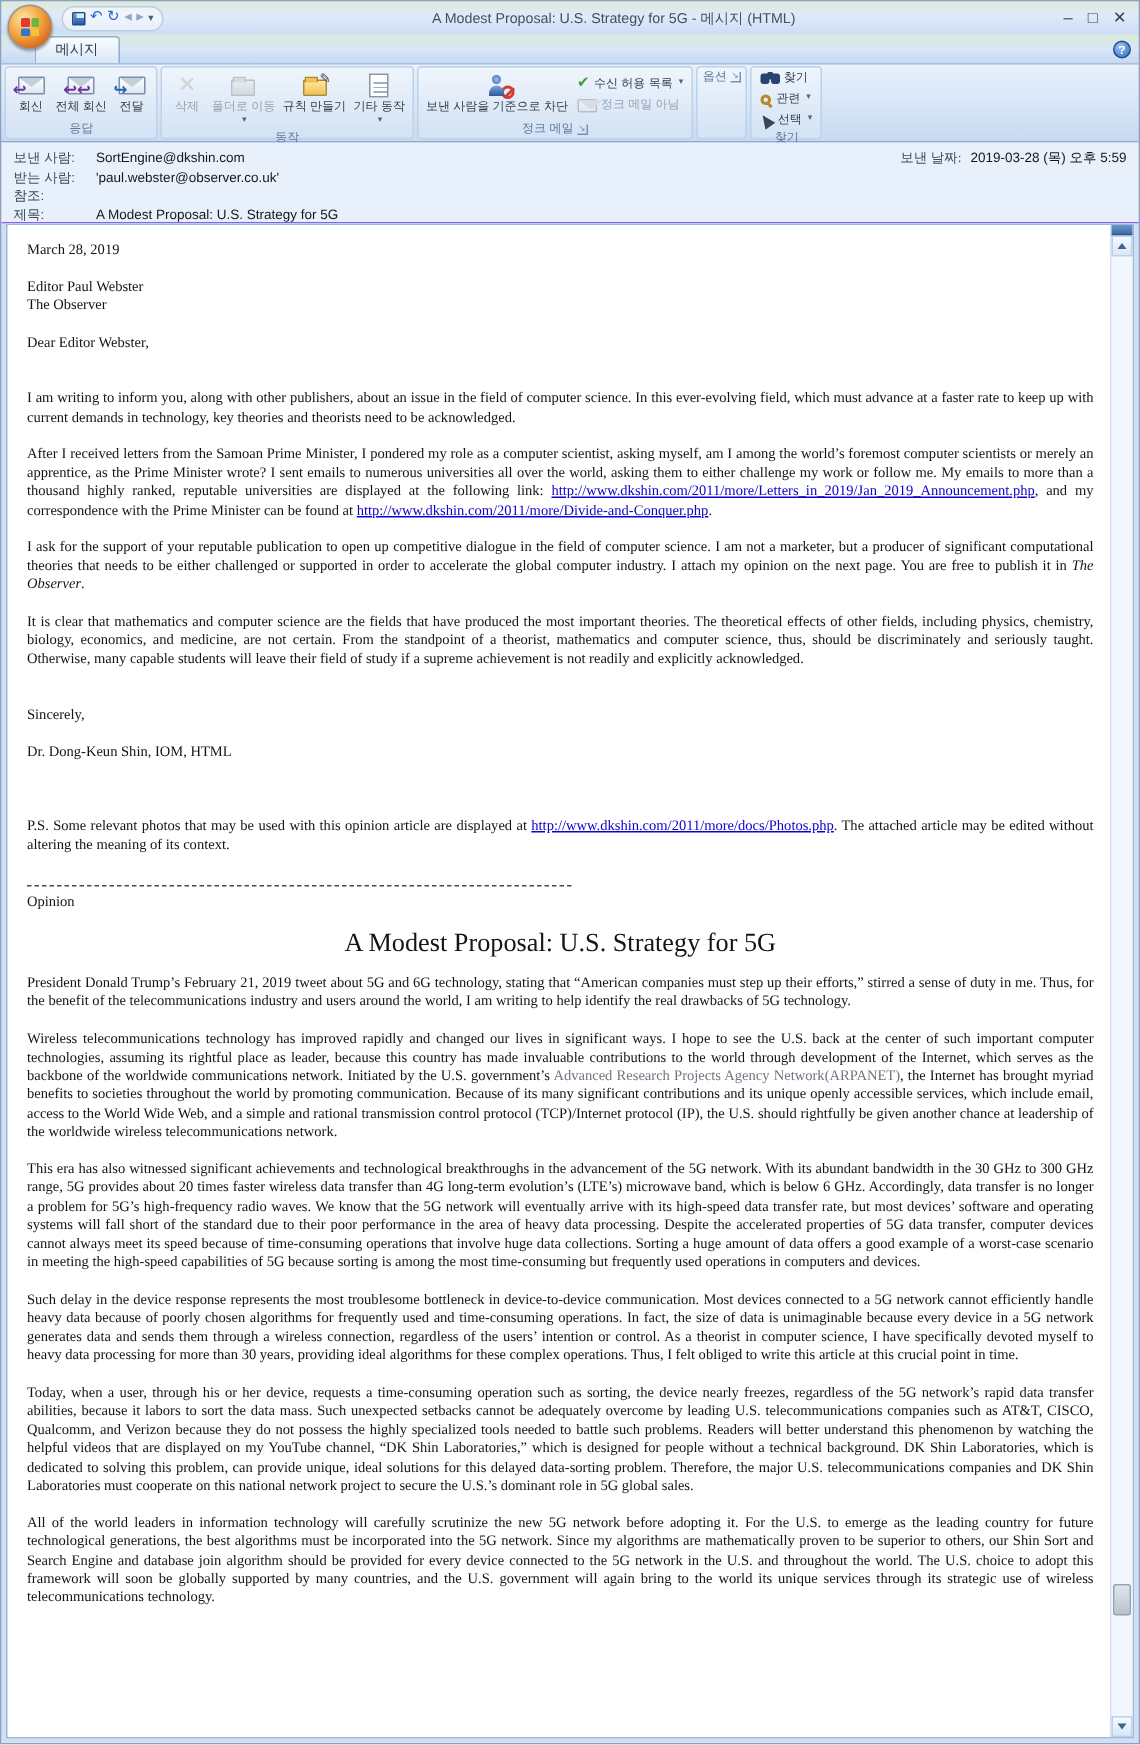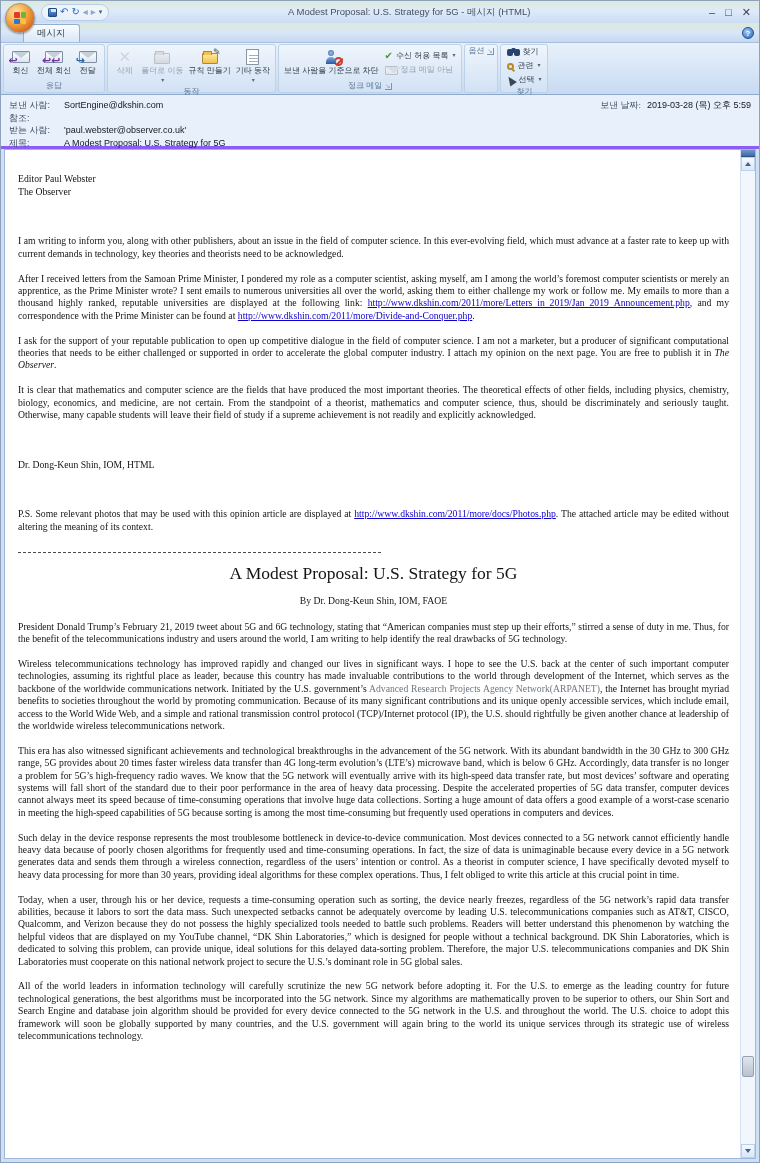--- a/index.html
+++ b/index.html
@@ -93,21 +93,21 @@
   .flag::after { content:""; position:absolute; left:5px; top:0; width:0; height:0;
                  border-top:5px solid #e03c2a; border-bottom:4px solid #b92b1d; border-right:9px solid transparent; }
   .binoc { width:6px; height:7px; background:#27436f; border-radius:2px; box-shadow:7px 0 0 #27436f, 3.5px -2px 0 -1px #27436f; margin-right:6px;}
   .mag { width:7px; height:7px; border:2px solid #b58a2a; border-radius:50%; position:relative; }
   .mag::after { content:""; position:absolute; right:-3px; bottom:-3px; width:4px; height:2px;
                 background:#b58a2a; transform:rotate(45deg); }
   .cursorTri { width:0; height:0; border-left:4px solid transparent; border-right:4px solid transparent;
                border-bottom:9px solid #3c4654; transform:rotate(-35deg); }
 
   
-  .msgheader { height:54px; background:#e7f0fb; border-bottom:3px solid #8b5cf6; padding:4px 8px 0; font-size:9px; }
+  .msgheader { height:54px; background:#e7f0fb; border-bottom:1px solid #8b5cf6; padding:4px 8px 0; font-size:9px; }
   .hrow { display:flex; line-height:12.5px; }
   .hlabel { width:55px; color:#3d4c5c; flex:none; }
   .hvalue { color:#14181d; }
   .hspacer { flex:1; }
   .hsentlabel { color:#3d4c5c; margin-right:6px;font-family:Liberation Serif, serif; }
 
   
   .bodyframe { flex:1; padding:0 3px 3px; background:#cfe0f4; min-height:0; }
   .bodyarea { height:100%; background:#fff; border:1px solid #9db8da; display:flex; }
   .bodycontent { flex:1; min-width:0; overflow:hidden; padding:11px 11px 0 13px;
@@ -309,61 +309,64 @@
 
   <div class="msgheader">
     <div class="hrow">
       <span class="hlabel">보낸 사람:</span>
       <span class="hvalue">SortEngine@dkshin.com</span>
       <span class="hspacer"></span>
       <span class="hsentlabel">보낸 날짜:</span>
       <span class="hvalue">2019-03-28 (목) 오후 5:59</span>
     </div>
     <div class="hrow">
+      <span class="hlabel">받는 사람:</span>
+      <span class="hvalue">'paul.webster@observer.co.uk'</span>
+    </div>
+    <div class="hrow">
       <span class="hlabel">참조:</span>
       <span class="hvalue"></span>
-    </div>
-    <div class="hrow">
-      <span class="hlabel">받는 사람:</span>
-      <span class="hvalue">'paul.webster@observer.co.uk'</span>
     </div>
     <div class="hrow">
       <span class="hlabel">제목:</span>
       <span class="hvalue">A Modest Proposal: U.S. Strategy for 5G</span>
     </div>
   </div>
 
   <div class="bodyframe">
     <div class="bodyarea">
       <div class="bodycontent">
+          <div class="blk line"><span>March 28, 2019</span></div>
           <div class="blk gap"></div>
           <div class="blk line"><span>Editor Paul Webster</span></div>
           <div class="blk line"><span>The Observer</span></div>
           <div class="blk gap"></div>
+          <div class="blk line"><span>Dear Editor Webster,</span></div>
           <div class="blk gap"></div>
           <div class="blk gap"></div>
           <div class="blk para"><span>I am writing to inform you, along with other publishers, about an issue in the field of computer science. In this ever-evolving field, which must advance at a faster rate to keep up with current demands in technology, key theories and theorists need to be acknowledged.</span></div>
           <div class="blk gap"></div>
           <div class="blk para"><span>After I received letters from the Samoan Prime Minister, I pondered my role as a computer scientist, asking myself, am I among the world’s foremost computer scientists or merely an apprentice, as the Prime Minister wrote? I sent emails to numerous universities all over the world, asking them to either challenge my work or follow me. My emails to more than a thousand highly ranked, reputable universities are displayed at the following link: </span><a href="#">http://www.dkshin.com/2011/more/Letters_in_2019/Jan_2019_Announcement.php</a><span>, and my correspondence with the Prime Minister can be found at </span><a href="#">http://www.dkshin.com/2011/more/Divide-and-Conquer.php</a><span>.</span></div>
           <div class="blk gap"></div>
           <div class="blk para"><span>I ask for the support of your reputable publication to open up competitive dialogue in the field of computer science. I am not a marketer, but a producer of significant computational theories that needs to be either challenged or supported in order to accelerate the global computer industry. I attach my opinion on the next page. You are free to publish it in </span><span class="italic">The Observer</span><span>.</span></div>
           <div class="blk gap"></div>
           <div class="blk para"><span>It is clear that mathematics and computer science are the fields that have produced the most important theories. The theoretical effects of other fields, including physics, chemistry, biology, economics, and medicine, are not certain. From the standpoint of a theorist, mathematics and computer science, thus, should be discriminately and seriously taught. Otherwise, many capable students will leave their field of study if a supreme achievement is not readily and explicitly acknowledged.</span></div>
           <div class="blk gap"></div>
           <div class="blk gap"></div>
+          <div class="blk line"><span>Sincerely,</span></div>
           <div class="blk gap"></div>
           <div class="blk line"><span>Dr. Dong-Keun Shin, IOM, HTML</span></div>
           <div class="blk gap"></div>
           <div class="blk gap"></div>
           <div class="blk gap"></div>
           <div class="blk para"><span>P.S. Some relevant photos that may be used with this opinion article are displayed at </span><a href="#">http://www.dkshin.com/2011/more/docs/Photos.php</a><span>. The attached article may be edited without altering the meaning of its context.</span></div>
           <div class="blk gap"></div>
           <div class="blk divider"></div>
+          <div class="blk line"><span>Opinion</span></div>
           <div class="blk title"><span>A Modest Proposal: U.S. Strategy for 5G</span></div>
-          <div class="blk byline"><span>By Dr. Dong-Keun Shin, IOM, FAOE</span></div>
           <div class="blk para"><span>President Donald Trump’s February 21, 2019 tweet about 5G and 6G technology, stating that “American companies must step up their efforts,” stirred a sense of duty in me. Thus, for the benefit of the telecommunications industry and users around the world, I am writing to help identify the real drawbacks of 5G technology.</span></div>
           <div class="blk gap"></div>
           <div class="blk para"><span>Wireless telecommunications technology has improved rapidly and changed our lives in significant ways. I hope to see the U.S. back at the center of such important computer technologies, assuming its rightful place as leader, because this country has made invaluable contributions to the world through development of the Internet, which serves as the backbone of the worldwide communications network. Initiated by the U.S. government’s </span><span class="gray">Advanced Research Projects Agency Network(ARPANET)</span><span>, the Internet has brought myriad benefits to societies throughout the world by promoting communication. Because of its many significant contributions and its unique openly accessible services, which include email, access to the World Wide Web, and a simple and rational transmission control protocol (TCP)/Internet protocol (IP), the U.S. should rightfully be given another chance at leadership of the worldwide wireless telecommunications network.</span></div>
           <div class="blk gap"></div>
           <div class="blk para"><span>This era has also witnessed significant achievements and technological breakthroughs in the advancement of the 5G network. With its abundant bandwidth in the 30 GHz to 300 GHz range, 5G provides about 20 times faster wireless data transfer than 4G long-term evolution’s (LTE’s) microwave band, which is below 6 GHz. Accordingly, data transfer is no longer a problem for 5G’s high-frequency radio waves. We know that the 5G network will eventually arrive with its high-speed data transfer rate, but most devices’ software and operating systems will fall short of the standard due to their poor performance in the area of heavy data processing. Despite the accelerated properties of 5G data transfer, computer devices cannot always meet its speed because of time-consuming operations that involve huge data collections. Sorting a huge amount of data offers a good example of a worst-case scenario in meeting the high-speed capabilities of 5G because sorting is among the most time-consuming but frequently used operations in computers and devices.</span></div>
           <div class="blk gap"></div>
           <div class="blk para"><span>Such delay in the device response represents the most troublesome bottleneck in device-to-device communication. Most devices connected to a 5G network cannot efficiently handle heavy data because of poorly chosen algorithms for frequently used and time-consuming operations. In fact, the size of data is unimaginable because every device in a 5G network generates data and sends them through a wireless connection, regardless of the users’ intention or control. As a theorist in computer science, I have specifically devoted myself to heavy data processing for more than 30 years, providing ideal algorithms for these complex operations. Thus, I felt obliged to write this article at this crucial point in time.</span></div>
           <div class="blk gap"></div>
           <div class="blk para"><span>Today, when a user, through his or her device, requests a time-consuming operation such as sorting, the device nearly freezes, regardless of the 5G network’s rapid data transfer abilities, because it labors to sort the data mass. Such unexpected setbacks cannot be adequately overcome by leading U.S. telecommunications companies such as AT&amp;T, CISCO, Qualcomm, and Verizon because they do not possess the highly specialized tools needed to battle such problems. Readers will better understand this phenomenon by watching the helpful videos that are displayed on my YouTube channel, “DK Shin Laboratories,” which is designed for people without a technical background. DK Shin Laboratories, which is dedicated to solving this problem, can provide unique, ideal solutions for this delayed data-sorting problem. Therefore, the major U.S. telecommunications companies and DK Shin Laboratories must cooperate on this national network project to secure the U.S.’s dominant role in 5G global sales.</span></div>
           <div class="blk gap"></div>

